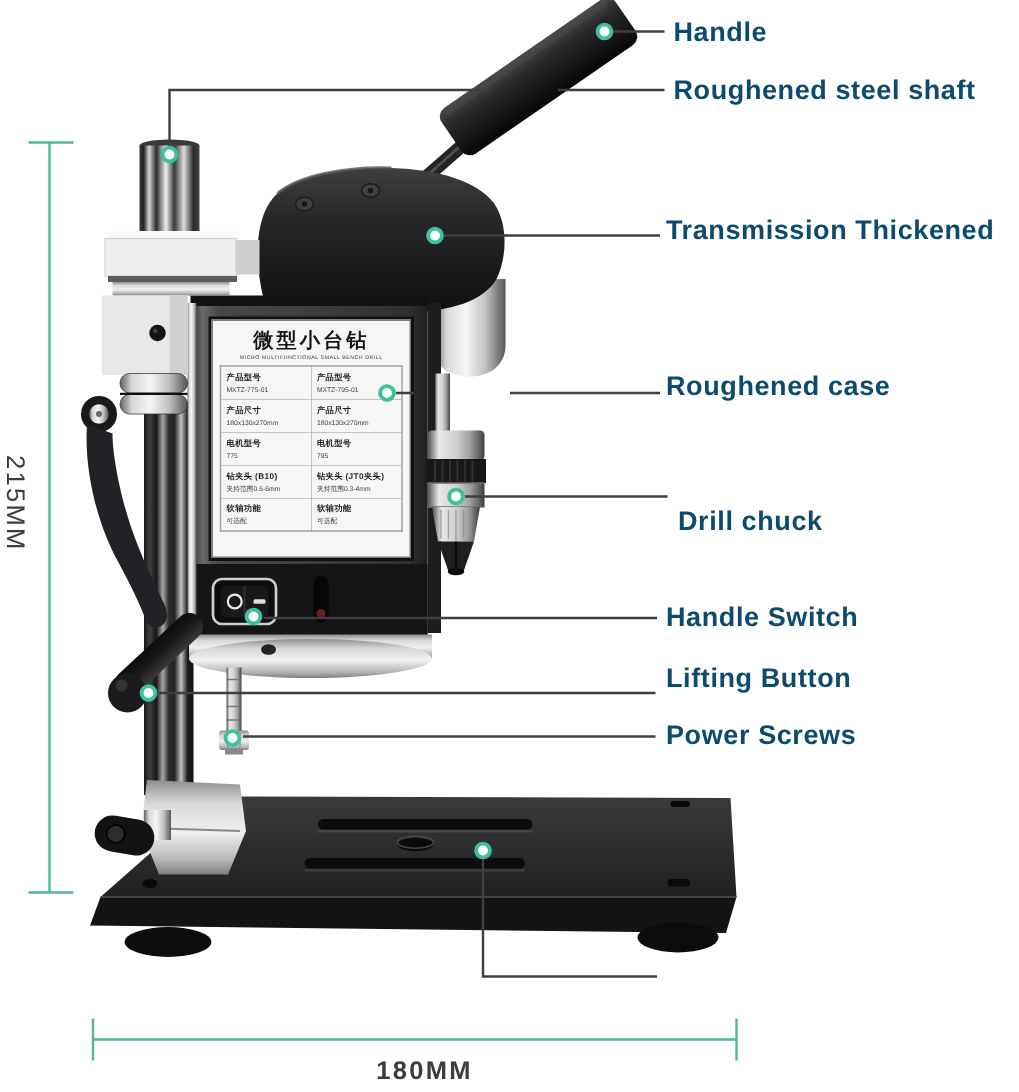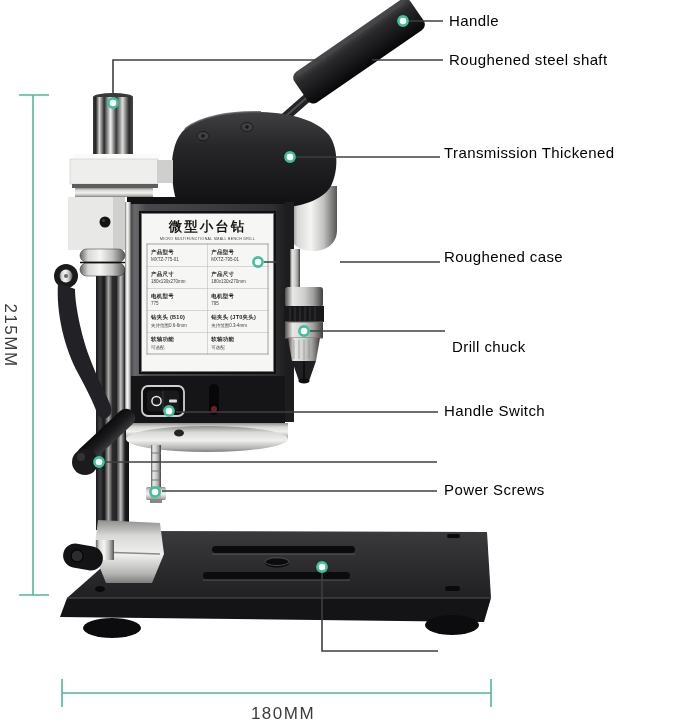--- a/index.html
+++ b/index.html
@@ -1,25 +1,25 @@
 <!DOCTYPE html>
 <html><head>
 <meta charset="utf-8">
 <style>
   html,body{margin:0;padding:0;background:#ffffff;}
   .stage{position:relative;width:679px;height:728px;background:#ffffff;overflow:hidden;
          font-family:"Liberation Sans",sans-serif;}
   .stage svg{position:absolute;left:0;top:0;}
   #machine-art{z-index:1;}
   #annotation-overlay{z-index:3;pointer-events:none;}
-  .co{position:absolute;z-index:4;font-size:15px;line-height:20px;color:#000000;
-      letter-spacing:.4px;white-space:nowrap;}
+  .co{position:absolute;z-index:4;font-size:18px;line-height:20px;color:#0c4a6e;
+      letter-spacing:.4px;white-space:nowrap;font-weight:bold;}
   .dim{position:absolute;z-index:4;font-size:17px;color:#3c3c3c;letter-spacing:1.5px;}
   .dim-v{left:-24px;top:327px;width:70px;height:17px;text-align:center;transform:rotate(90deg);}
-  .dim-h{left:243px;top:704px;width:80px;text-align:center;}
+  .dim-h{left:243px;top:704px;width:80px;text-align:center;font-weight:bold;}
   
   .spec-panel{position:absolute;z-index:2;left:141px;top:213px;width:266px;height:318px;
       transform:scale(.5);transform-origin:0 0;background:#f6f6f4;border:2px solid #7c7c7a;
       box-sizing:border-box;padding:7px 9px 5px;}
   .spec-title{font-size:27px;font-weight:bold;letter-spacing:4px;color:#141414;text-align:center;}
   .spec-sub{font-size:7px;letter-spacing:.7px;color:#3c3c3c;text-align:center;margin-top:3px;}
   .spec-table{width:100%;margin-top:6px;border-collapse:collapse;border:2px solid #a2a2a0;}
   .spec-table td{border:1.5px solid #b4b4b2;padding:4px 7px;vertical-align:middle;height:44px;
       box-sizing:border-box;width:50%;}
   .hdr{font-size:11px;font-weight:bold;color:#1c1c1c;letter-spacing:.5px;}
@@ -329,18 +329,19 @@
       <circle cx="322" cy="567" r="4.6"></circle>
     </g>
   </svg>
 
   <div class="co" style="left:449px;top:11px">Handle</div>
   <div class="co" style="left:449px;top:50px">Roughened steel shaft</div>
   <div class="co" style="left:444px;top:143px">Transmission Thickened</div>
   <div class="co" style="left:444px;top:247px">Roughened case</div>
   <div class="co" style="left:452px;top:337px">Drill chuck</div>
   <div class="co" style="left:444px;top:401px">Handle Switch</div>
+  <div class="co" style="left:444px;top:442px">Lifting Button</div>
   <div class="co" style="left:444px;top:480px">Power Screws</div>
 
   <div class="dim dim-v">215MM</div>
   <div class="dim dim-h">180MM</div>
 
 </div>
 
 </body></html>

